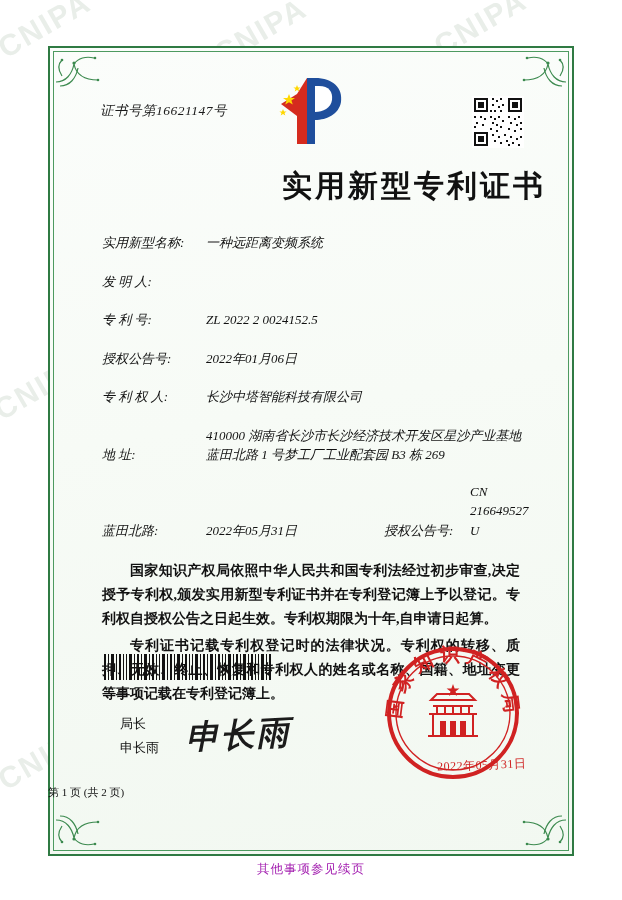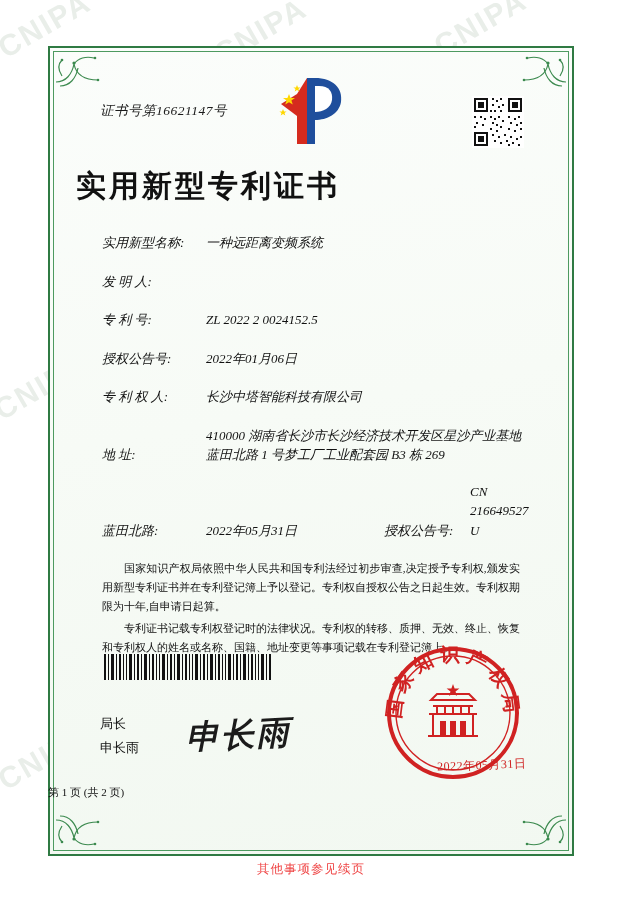--- a/index.html
+++ b/index.html
@@ -101,21 +101,21 @@
   .qr {
     position: absolute;
     right: 22px;
     top: 32px;
     width: 52px;
     height: 52px;
   }
 
   
   .title {
-    text-align: left;
+    text-align: right;
     font-size: 30px;
     font-weight: 700;
     letter-spacing: 3px;
     color: #111111;
     margin-top: 6px;
     margin-bottom: 26px;
     font-family: "Liberation Serif", "DejaVu Serif", serif;
   }
 
   
@@ -151,43 +151,44 @@
   }
   .field-row.two-col .field-value2 {
     flex: 1 1 auto;
   }
   .address-row { margin-bottom: 17px; }
 
   
   .paragraphs {
     padding: 0 26px 0 26px;
     margin-top: 8px;
-    font-size: 11px;
+    font-size: 14px;
     line-height: 1.72;
     color: #111;
     text-align: justify;
+    font-weight: bold;
   }
   .paragraphs p {
     margin: 0 0 3px 0;
     text-indent: 2em;
   }
 
   
   .barcode {
     position: absolute;
     left: 56px;
     bottom: 176px;
     width: 170px;
     height: 26px;
   }
 
   
   .sign-block {
     position: absolute;
-    left: 52px;
+    left: 72px;
     bottom: 96px;
     font-size: 13px;
     line-height: 1.85;
     color: #111;
   }
   .handwriting {
     position: absolute;
     left: 138px;
     bottom: 98px;
     font-family: "Liberation Serif", "DejaVu Serif", serif;
@@ -227,21 +228,21 @@
     text-align: left;
     font-size: 11px;
     color: #111;
   }
   .footer-outside {
     position: absolute;
     left: 0; right: 0;
     bottom: 22px;
     text-align: center;
     font-size: 12.5px;
-    color: #ef4444;
+    color: #a21caf;
     letter-spacing: 1px;
     z-index: 2;
   }
 </style>
 </head>
 <body>
 
 <div class="watermarks" id="wm-layer">
     <div class="wm" style="left: -6px; top: 8px; color: rgb(233, 238, 233);">CNIPA</div>
     <div class="wm" style="left: 210px; top: 14px; color: rgb(233, 238, 233);">CNIPA</div>

